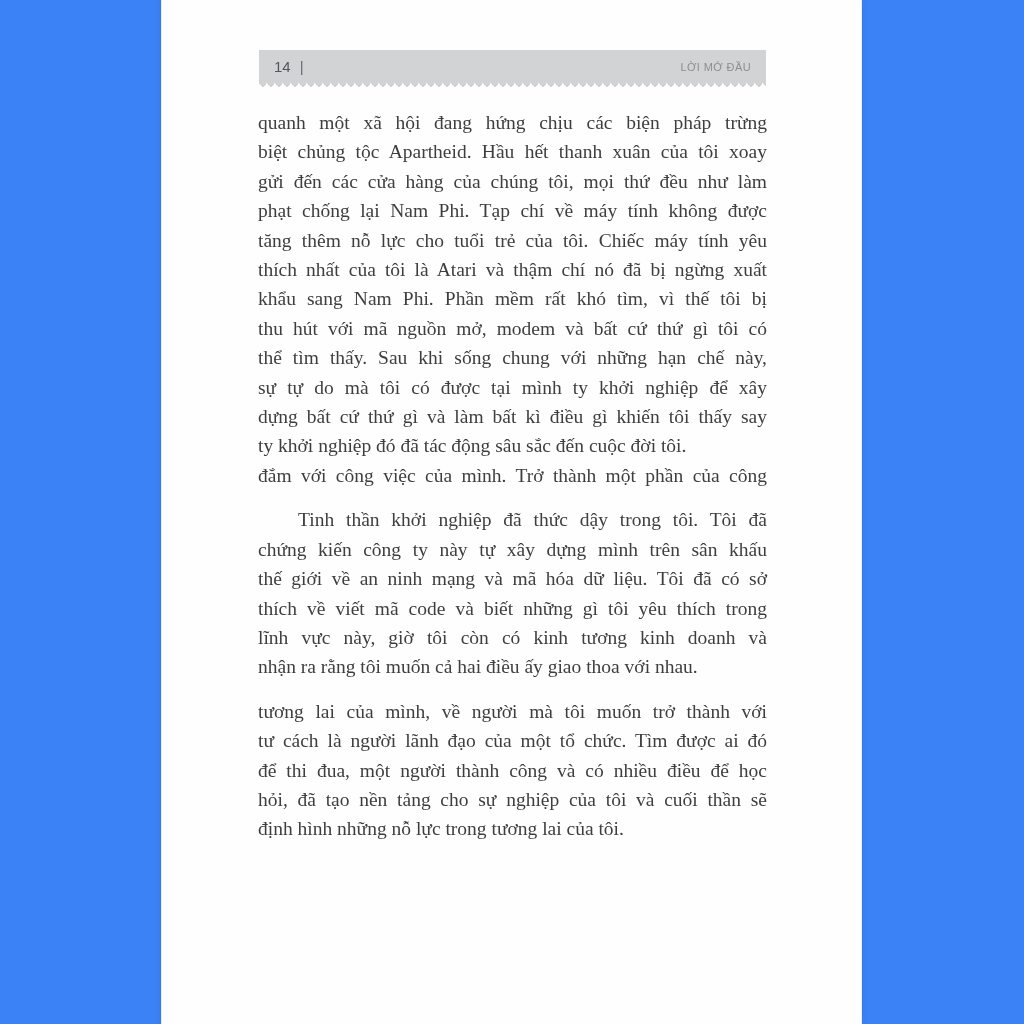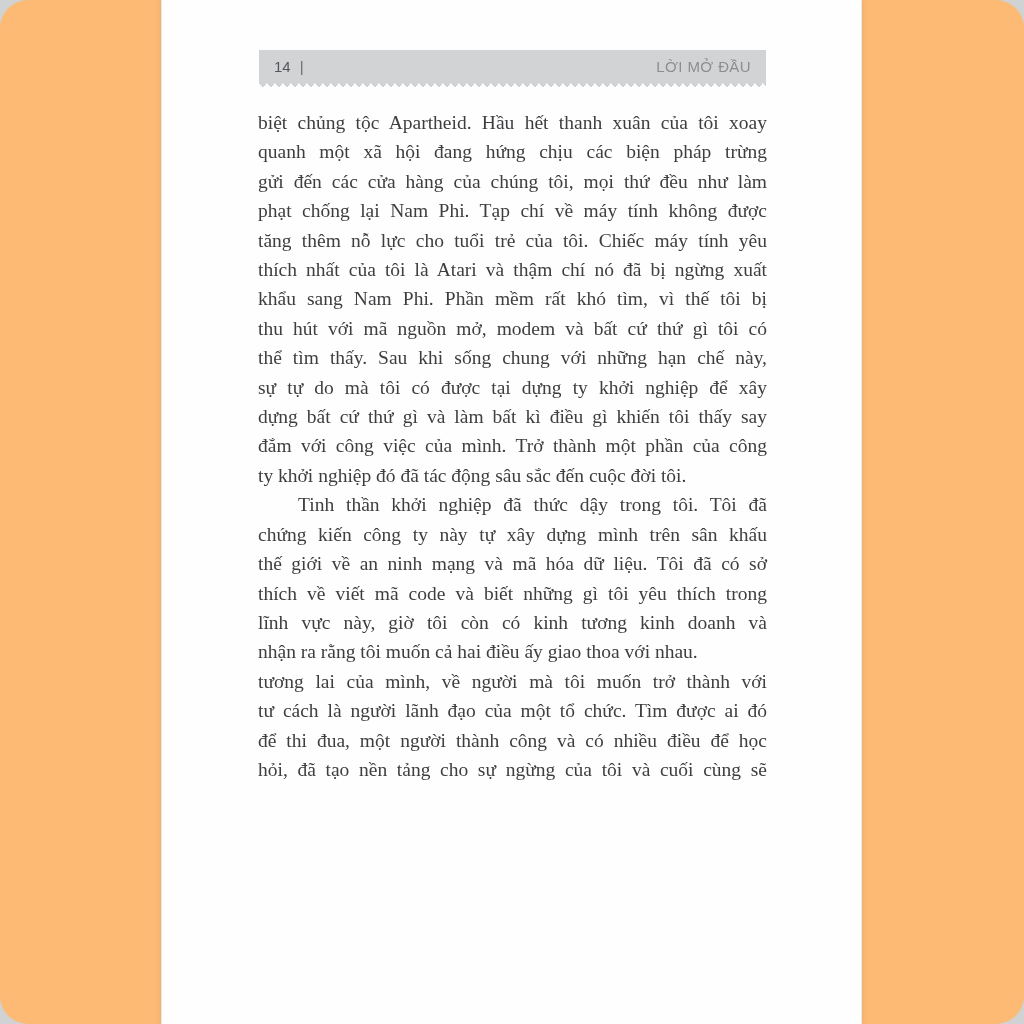--- a/index.html
+++ b/index.html
@@ -4,24 +4,23 @@
 <style>
   html, body {
     margin: 0;
     padding: 0;
     background: #d1d2d4;
   }
   .canvas {
     position: relative;
     width: 1024px;
     height: 1024px;
-    background: #fdba74;
+    background: #3b82f6;
     overflow: hidden;
     font-family: "Liberation Serif", "DejaVu Serif", serif;
-    border-radius: 28px;
   }
   .page {
     position: absolute;
     left: 161px;
     top: 0;
     width: 701px;
     height: 1024px;
     background: #fefefe;
     border-left: 1px solid #e9eaeb;
     border-right: 1px solid #e9eaeb;
@@ -61,32 +60,32 @@
     color: #55565a;
   }
   .sep {
     font-family: "Liberation Sans", sans-serif;
     font-size: 15px;
     color: #6b6c70;
     margin-left: 9px;
   }
   .chapter {
     font-family: "Liberation Sans", sans-serif;
-    font-size: 15px;
+    font-size: 11px;
     letter-spacing: 0.4px;
     color: #8d8e90;
   }
   .text-block {
     position: absolute;
     left: 96px;
     top: 108px;
     width: 509px;
   }
   .paragraph { margin: 0; }
-  .paragraph + .paragraph { }
+  .paragraph + .paragraph { margin-top: 15px; }
   .line {
     font-size: 19.5px;
     line-height: 29.4px;
     color: #3e3e40;
     text-align: justify;
     text-align-last: justify;
     white-space: normal;
   }
   .line.pend { text-align-last: left; }
   .line.ind  { text-indent: 40px; }
@@ -102,46 +101,47 @@
         <span class="pagenum">14</span>
         <span class="sep">|</span>
       </div>
       <span class="chapter">LỜI MỞ ĐẦU</span>
       <div class="zigzag"></div>
     </div>
 
     <div class="text-block">
 
       <div class="paragraph">
+        <div class="line">quanh một xã hội đang hứng chịu các biện pháp trừng</div>
         <div class="line">biệt chủng tộc Apartheid. Hầu hết thanh xuân của tôi xoay</div>
-        <div class="line">quanh một xã hội đang hứng chịu các biện pháp trừng</div>
         <div class="line">gửi đến các cửa hàng của chúng tôi, mọi thứ đều như làm</div>
         <div class="line">phạt chống lại Nam Phi. Tạp chí về máy tính không được</div>
         <div class="line">tăng thêm nỗ lực cho tuổi trẻ của tôi. Chiếc máy tính yêu</div>
         <div class="line">thích nhất của tôi là Atari và thậm chí nó đã bị ngừng xuất</div>
         <div class="line">khẩu sang Nam Phi. Phần mềm rất khó tìm, vì thế tôi bị</div>
         <div class="line">thu hút với mã nguồn mở, modem và bất cứ thứ gì tôi có</div>
         <div class="line">thể tìm thấy. Sau khi sống chung với những hạn chế này,</div>
-        <div class="line">sự tự do mà tôi có được tại dựng ty khởi nghiệp để xây</div>
+        <div class="line">sự tự do mà tôi có được tại mình ty khởi nghiệp để xây</div>
         <div class="line">dựng bất cứ thứ gì và làm bất kì điều gì khiến tôi thấy say</div>
+        <div class="line pend">ty khởi nghiệp đó đã tác động sâu sắc đến cuộc đời tôi.</div>
         <div class="line">đắm với công việc của mình. Trở thành một phần của công</div>
-        <div class="line pend">ty khởi nghiệp đó đã tác động sâu sắc đến cuộc đời tôi.</div>
       </div>
 
       <div class="paragraph">
         <div class="line ind">Tinh thần khởi nghiệp đã thức dậy trong tôi. Tôi đã</div>
         <div class="line">chứng kiến công ty này tự xây dựng mình trên sân khấu</div>
         <div class="line">thế giới về an ninh mạng và mã hóa dữ liệu. Tôi đã có sở</div>
         <div class="line">thích về viết mã code và biết những gì tôi yêu thích trong</div>
         <div class="line">lĩnh vực này, giờ tôi còn có kinh tương kinh doanh và</div>
         <div class="line pend">nhận ra rằng tôi muốn cả hai điều ấy giao thoa với nhau.</div>
       </div>
 
       <div class="paragraph">
         <div class="line">tương lai của mình, về người mà tôi muốn trở thành với</div>
         <div class="line">tư cách là người lãnh đạo của một tổ chức. Tìm được ai đó</div>
         <div class="line">để thi đua, một người thành công và có nhiều điều để học</div>
-        <div class="line">hỏi, đã tạo nền tảng cho sự ngừng của tôi và cuối cùng sẽ</div>
+        <div class="line">hỏi, đã tạo nền tảng cho sự nghiệp của tôi và cuối thần sẽ</div>
+        <div class="line pend">định hình những nỗ lực trong tương lai của tôi.</div>
       </div>
 
     </div>
   </div>
 </div>
 
 </body></html>

